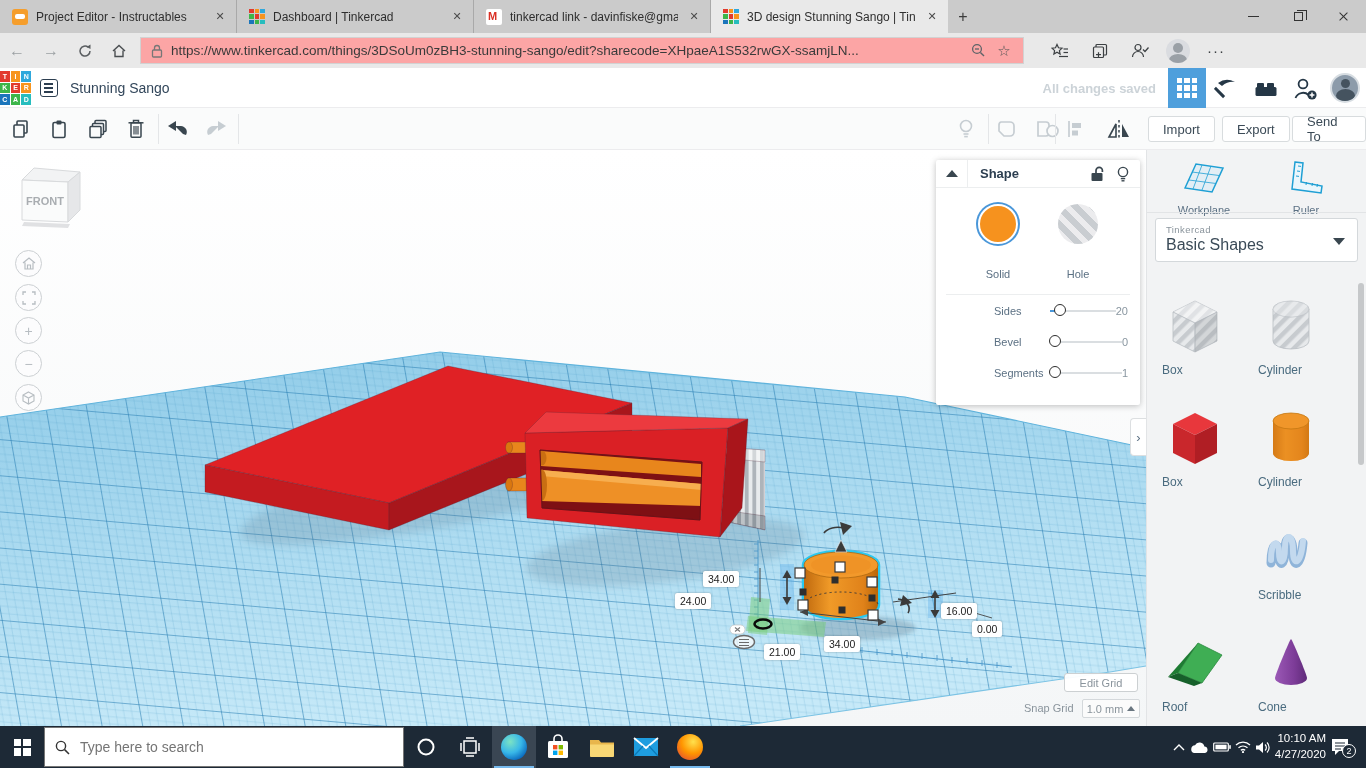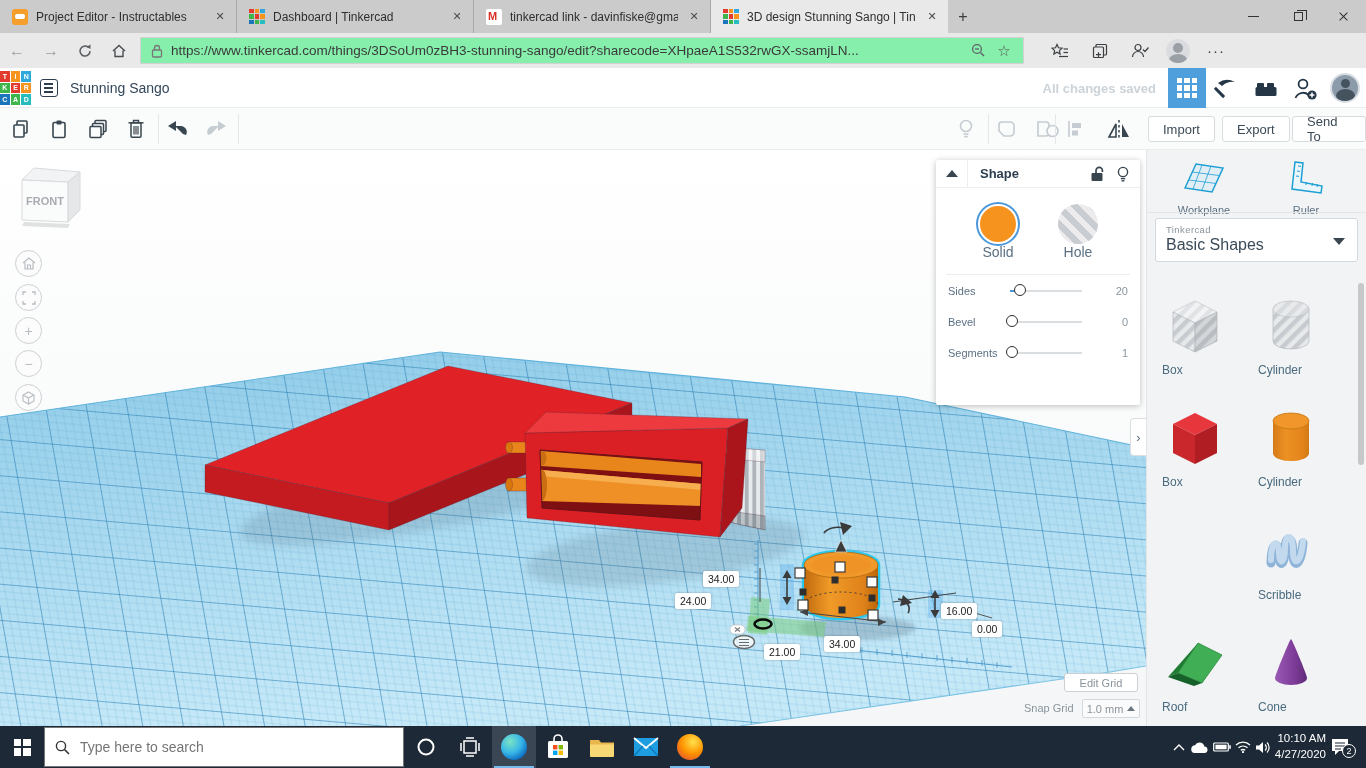--- a/index.html
+++ b/index.html
@@ -26,21 +26,21 @@
   .glyph-restore { width:9px; height:9px; border:1px solid #333; position:relative; }
   .glyph-restore:before { content:""; position:absolute; left:2px; top:-3px; width:9px; height:9px; border:1px solid #333; border-bottom:none; border-left:none; }
   .glyph-close { position:relative; width:11px; height:11px; }
   .glyph-close:before,.glyph-close:after { content:""; position:absolute; left:5px; top:0; width:1px; height:11px; background:#333; }
   .glyph-close:before { transform:rotate(45deg); } .glyph-close:after { transform:rotate(-45deg); }
 
   
   #addressbar { position:absolute; left:0; top:33px; width:1366px; height:35px; background:#e9e9e9; display:flex; align-items:center; }
   .navbtn { width:34px; height:35px; display:flex; align-items:center; justify-content:center; font-size:16px; color:#5a5e61; }
   .navbtn.dim { color:#9ba0a3; }
-  #urlfield { position:absolute; left:140px; top:4px; width:884px; height:27px; background:#86efac; border:1px solid #d2d2d2; display:flex; align-items:center; padding:0 6px 0 10px; }
+  #urlfield { position:absolute; left:140px; top:4px; width:884px; height:27px; background:#fca5a5; border:1px solid #d2d2d2; display:flex; align-items:center; padding:0 6px 0 10px; }
   #url-text { flex:1; font-size:13.5px; color:#3a3a3a; white-space:nowrap; overflow:hidden; }
   .fieldicon { width:26px; display:flex; justify-content:center; color:#5f6368; }
   #addr-icons { position:absolute; left:1046px; top:0; height:35px; display:flex; align-items:center; gap:12px; }
   .addricon { width:28px; height:28px; display:flex; align-items:center; justify-content:center; color:#3c4043; }
   .avatar-sm { width:24px; height:24px; border-radius:50%; background:#dadce0; position:relative; overflow:hidden; }
   .avatar-sm:before { content:""; position:absolute; left:7px; top:4px; width:10px; height:10px; border-radius:50%; background:#9aa0a6; }
   .avatar-sm:after { content:""; position:absolute; left:3px; top:15px; width:18px; height:12px; border-radius:50%; background:#9aa0a6; }
 
   
   #tc-header { position:absolute; left:0; top:68px; width:1366px; height:40px; background:#fff; border-bottom:1px solid #ececee; }
@@ -82,24 +82,24 @@
   #sp-header { height:28px; border-bottom:1px solid #eceeef; display:flex; align-items:center; }
   #sp-collapse { width:32px; height:28px; border-right:1px solid #eceeef; display:flex; align-items:center; justify-content:center; }
   .tri-up { width:0; height:0; border-left:6px solid transparent; border-right:6px solid transparent; border-bottom:7px solid #39464f; }
   #sp-title { flex:1; font-size:13px; font-weight:bold; color:#2c3e50; padding-left:12px; }
   .sp-hico { width:26px; display:flex; justify-content:center; }
   #sp-swatches { display:flex; justify-content:center; gap:40px; margin-top:16px; }
   .swatch { text-align:center; }
   .sw-circle { width:40px; height:40px; border-radius:50%; margin:0 auto; }
   .sw-solid { background:#f6921e; border:2px solid #fff; box-shadow:0 0 0 2px #4a97d9; }
   .sw-hole { background:repeating-linear-gradient(45deg,#c9cdd1 0 6px,#ececee 6px 12px); box-shadow:0 0 0 2px #fff; }
-  .sw-label { font-size:14px; color:#5b7083; margin-top:0; }
+  .sw-label { font-size:11px; color:#5b7083; margin-top:24px; }
   #sp-div { height:1px; background:#eceeef; margin:14px 10px 0 10px; }
   .slider-row { display:flex; align-items:center; height:31px; padding:0 12px; }
-  .slider-row .lab { width:62px; font-size:11px; color:#5b7083; }
+  .slider-row .lab { width:62px; font-size:11px; color:#5b7083;margin-left:46px; }
   .track { position:relative; width:72px; height:2px; background:#dadee1; }
   .knob { position:absolute; top:-6px; width:12px; height:12px; border:1.6px solid #2e2e2e; border-radius:50%; background:#fff; }
   .trackfill { position:absolute; left:0; top:0; height:2px; background:#4a97d9; }
   .slider-row .val { flex:1; text-align:right; font-size:11px; color:#8996a0; }
 
   
   #sidebar { position:absolute; left:1146px; top:150px; width:220px; height:576px; background:#f2f3f4; border-left:1px solid #e2e4e6; }
   .sb-tool { position:absolute; top:8px; width:90px; text-align:center; }
   .sb-tool .lbl { font-size:11px; color:#5b7083; margin-top:4px; }
   #sb-div { position:absolute; left:0; top:62px; width:220px; height:1px; background:#e2e4e6; }

